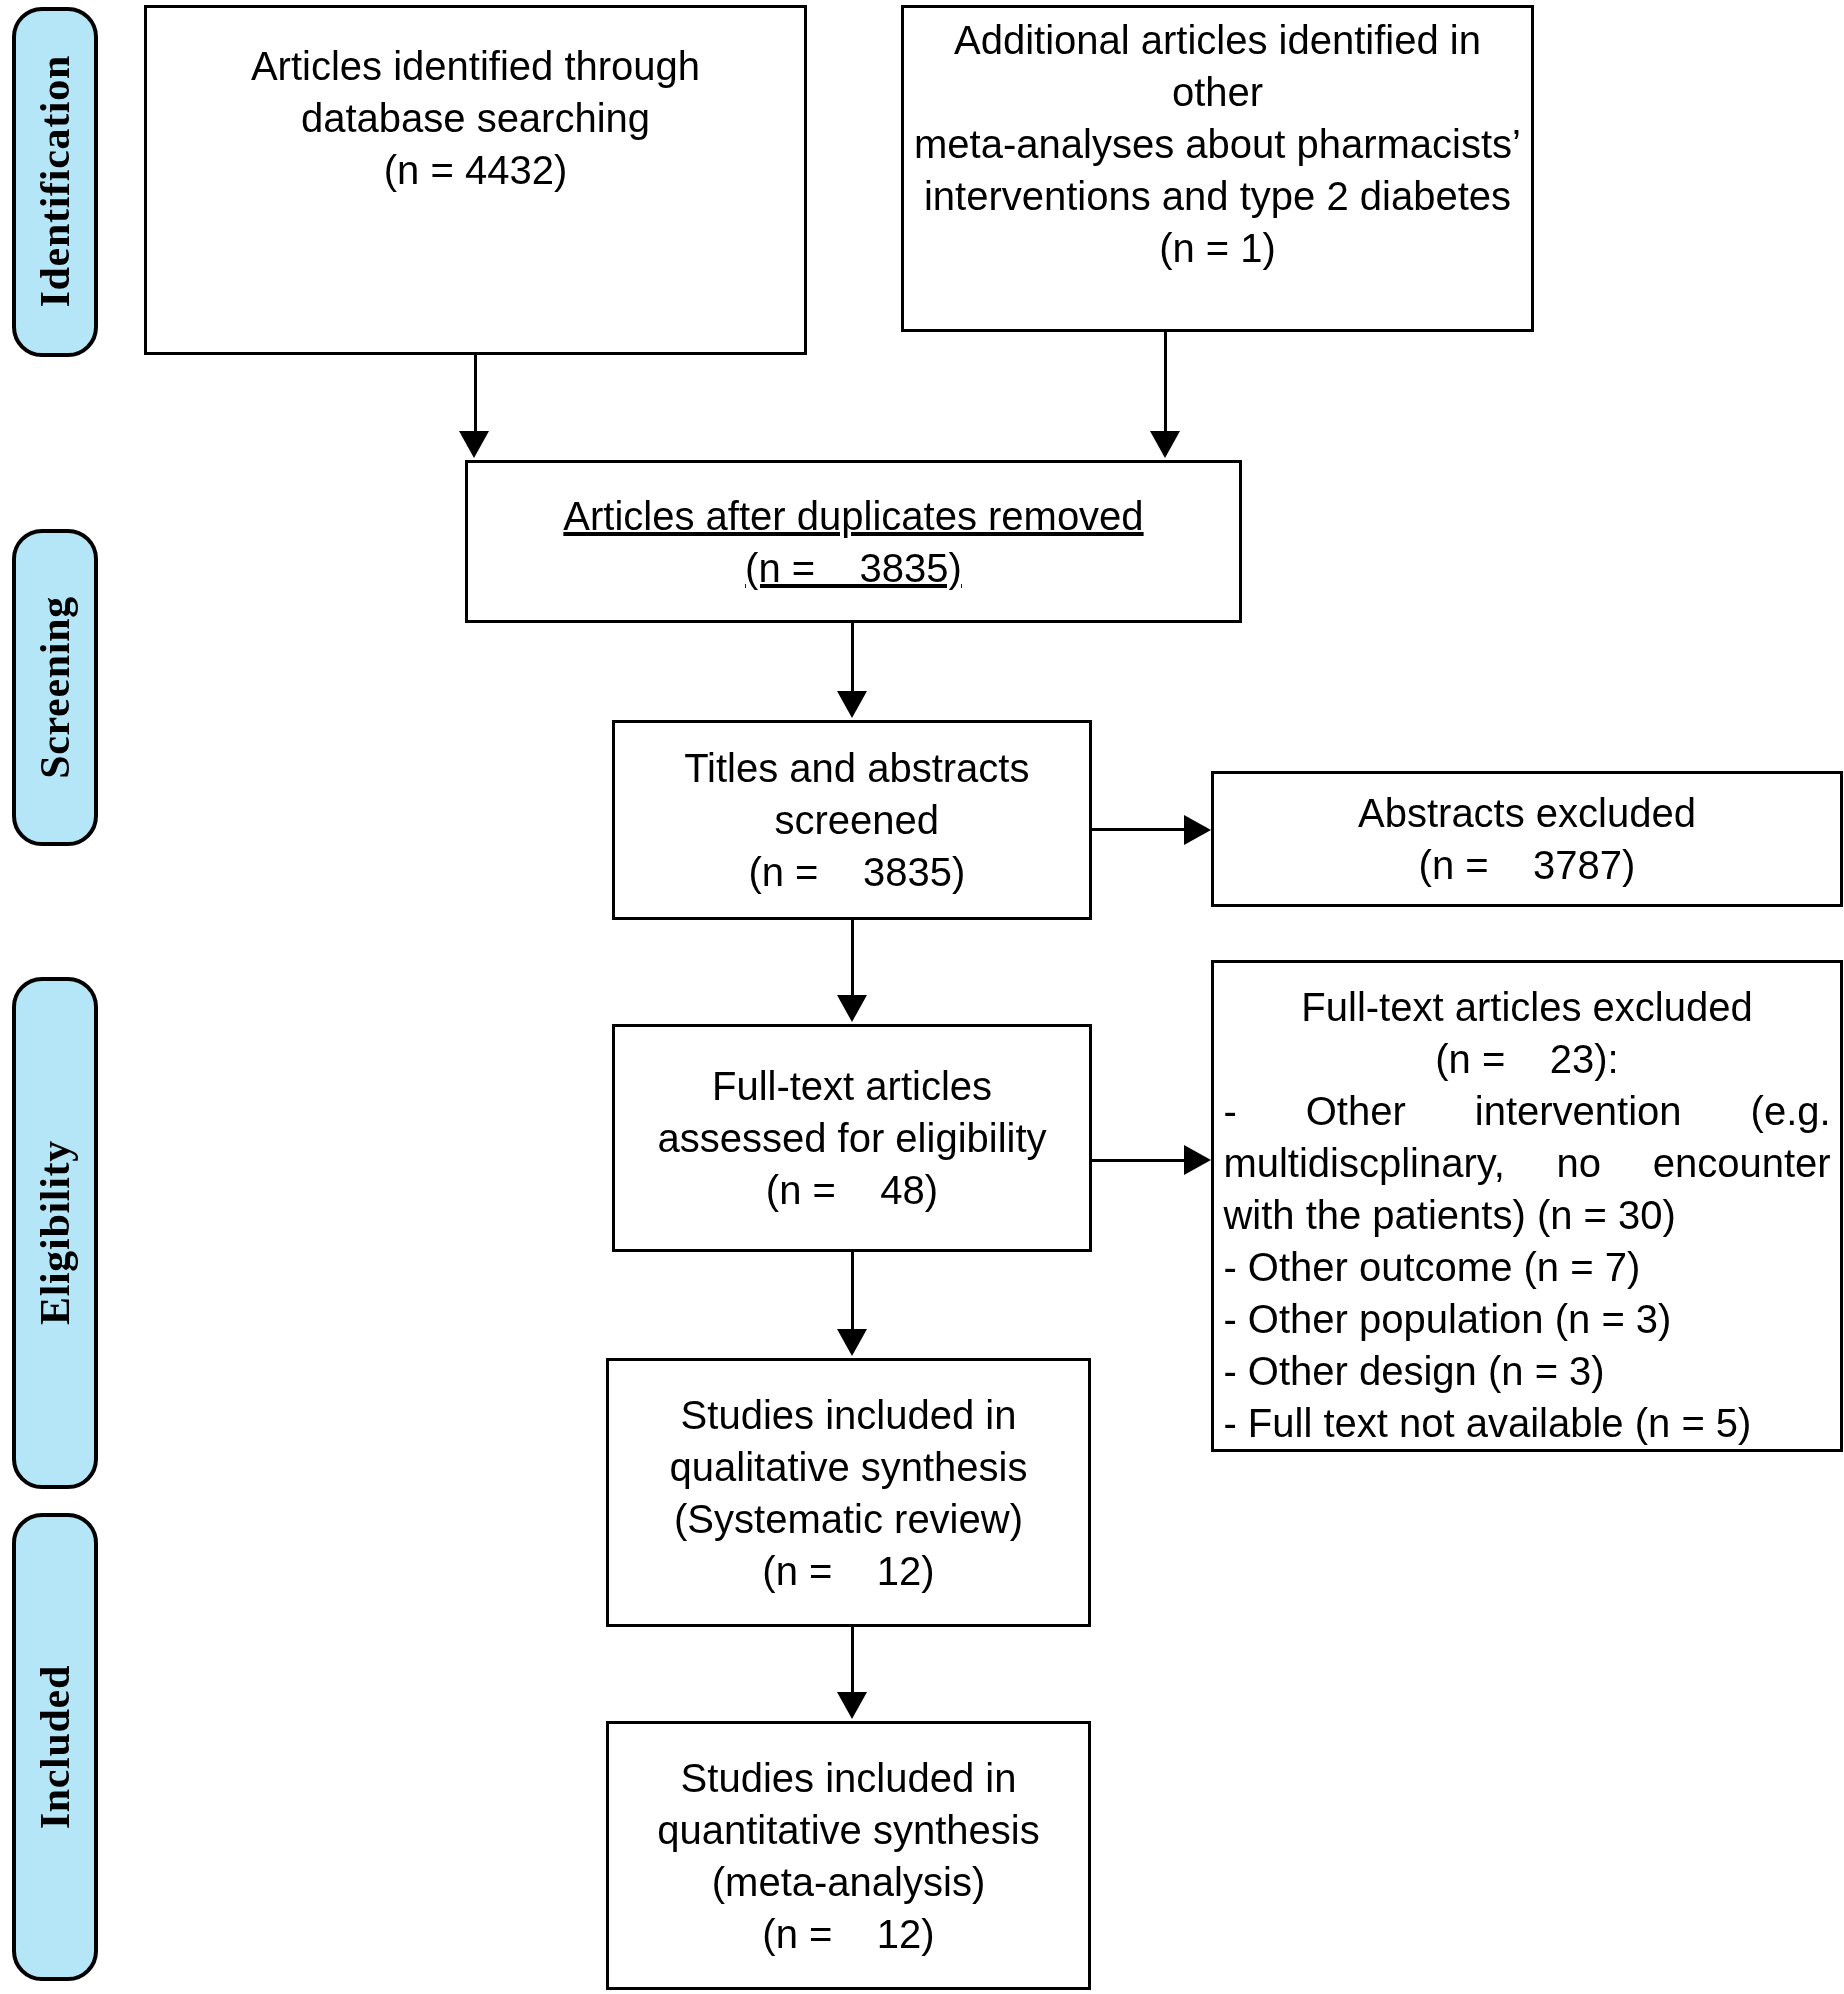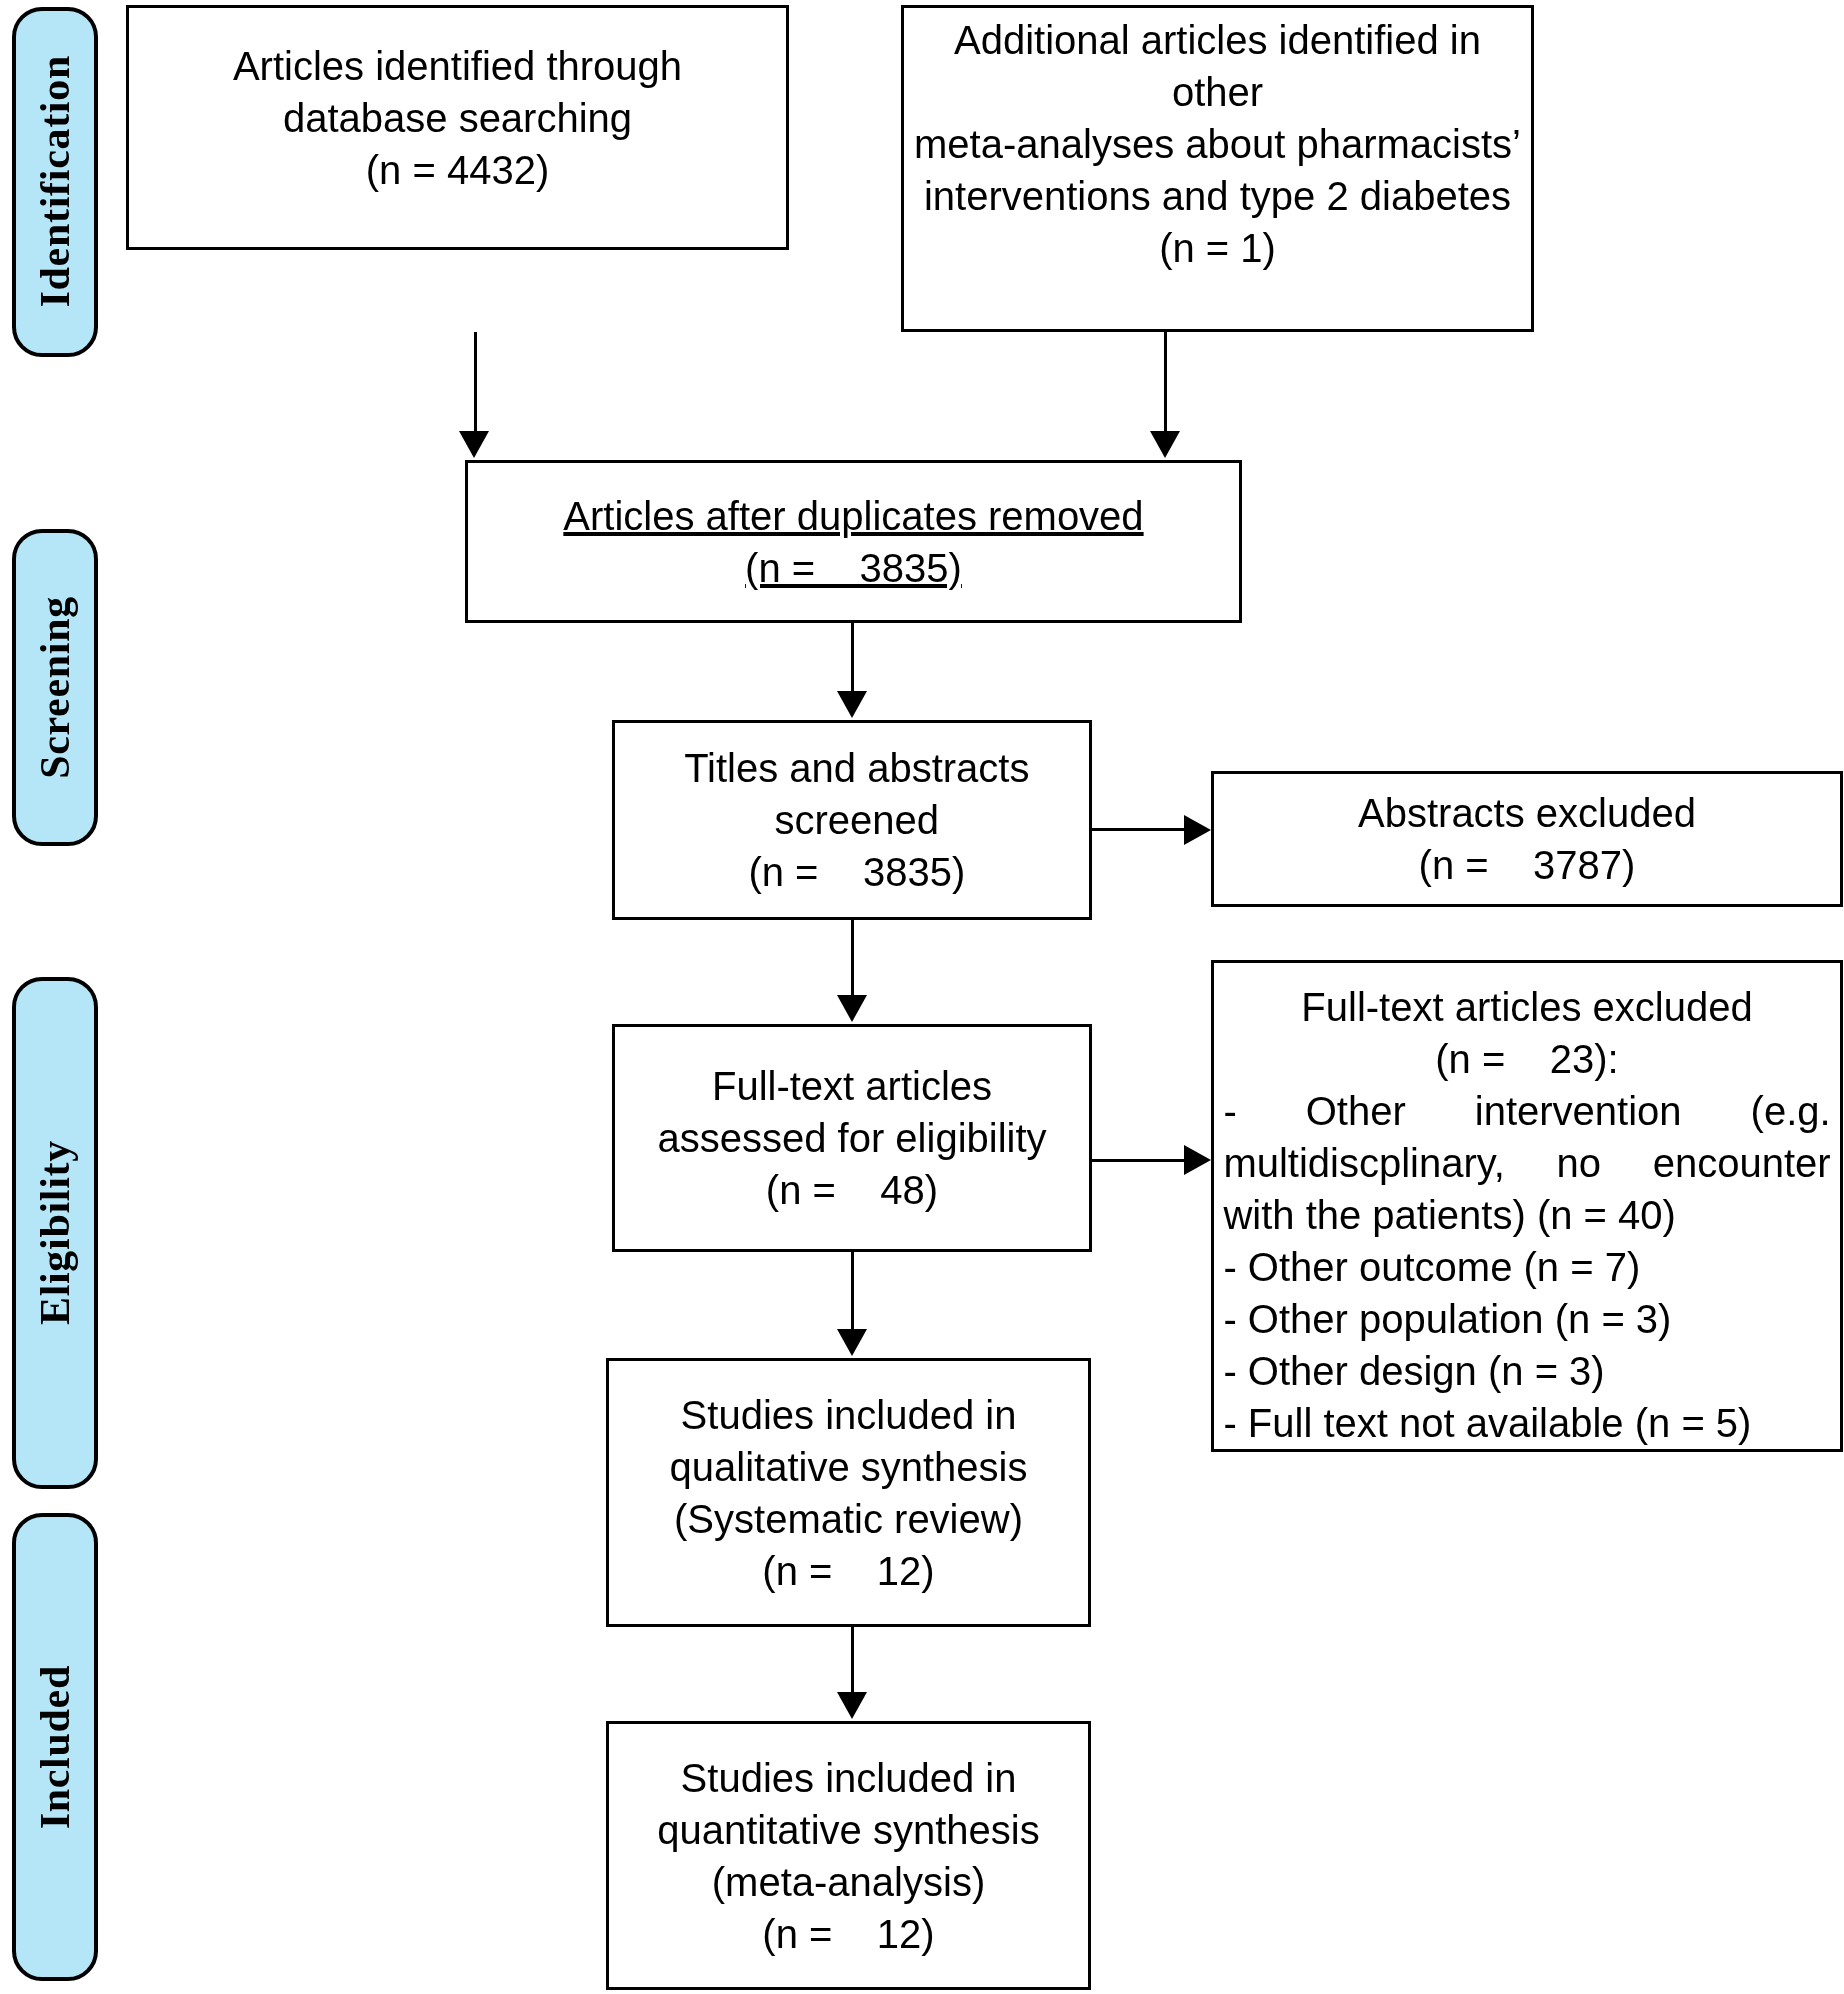--- a/index.html
+++ b/index.html
@@ -103,21 +103,21 @@
 
   <div class="hline" style="left:1091px; top:1159px; width:94px;"></div>
   <div class="arrowright" style="left:1184px; top:1145px;"></div>
 
   <div class="vline" style="left:851px; top:1226px; height:104px;"></div>
   <div class="arrowdown" style="left:837px; top:1329px;"></div>
 
   <div class="vline" style="left:851px; top:1627px; height:67px;"></div>
   <div class="arrowdown" style="left:837px; top:1692px;"></div>
 
-  <div class="fbox topalign" style="left:126px; top:5.4px; width:663px; height:245px; padding-top:32px;">
+  <div class="fbox topalign" style="left:144px; top:5.4px; width:663px; height:350px; padding-top:32px;">
     <span class="btext">Articles identified through
 database searching
 (n = 4432)</span>
   </div>
 
   <div class="fbox topalign" style="left:901px; top:5.4px; width:633px; height:327px; ">
     <span class="btext">Additional articles identified in other
 meta-analyses about pharmacists’
 interventions and type 2 diabetes
 (n = 1)</span>
@@ -142,21 +142,21 @@
   <div class="fbox" style="left:612px; top:1024px; width:480px; height:228px;">
     <span class="btext">Full-text articles
 assessed for eligibility
 (n =    48)</span>
   </div>
 
   <div class="fbox topalign" style="left:1211px; top:960px; width:632px; height:492px; padding-top:17.5px;">
     <div style="width:100%;">
       <div class="btext">Full-text articles excluded
 (n =    23):</div>
-      <div class="btext just">-   Other   intervention   (e.g. multidiscplinary, no encounter with the patients) (n = 40)</div>
+      <div class="btext just">-   Other   intervention   (e.g. multidiscplinary, no encounter with the patients) (n = 30)</div>
       <div class="btext" style="text-align:left;">- Other outcome (n = 7)</div>
       <div class="btext" style="text-align:left;">- Other population (n = 3)</div>
       <div class="btext" style="text-align:left;">- Other design (n = 3)</div>
       <div class="btext" style="text-align:left;">- Full text not available (n = 5)</div>
     </div>
   </div>
 
   <div class="fbox" style="left:606px; top:1358px; width:485px; height:269px;">
     <span class="btext">Studies included in
 qualitative synthesis

